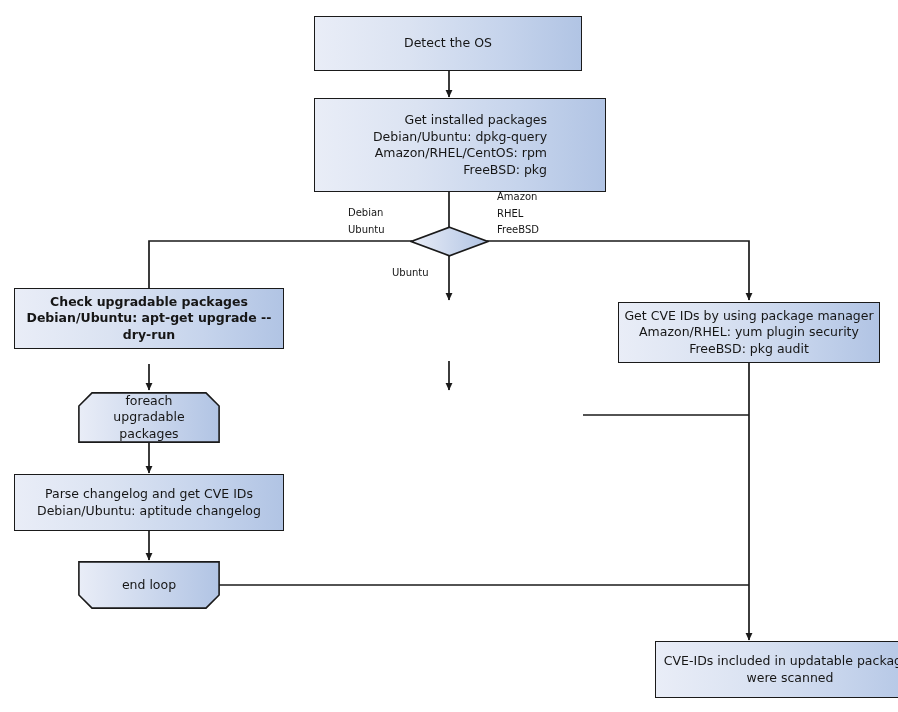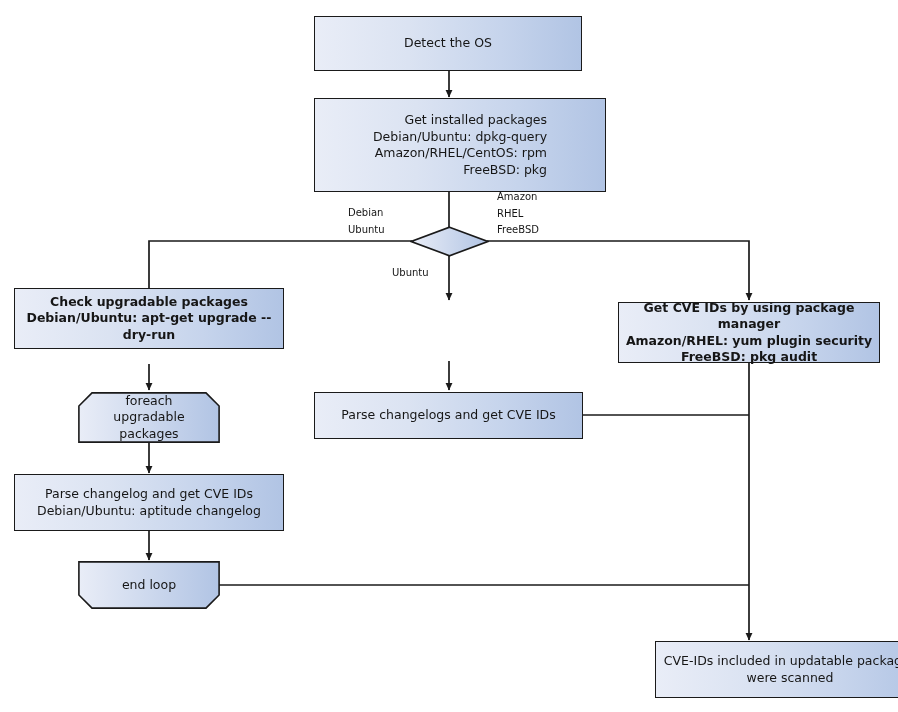--- a/index.html
+++ b/index.html
@@ -146,21 +146,21 @@
 FreeBSD</div>
 
   <div class="edge-label" style="left:392px; top:265px; width:56px; text-align:left;">Ubuntu</div>
 
   <div class="node" style="left:14px; top:288px; width:270px; height:61px;font-weight:bold;">
     <span class="txt">Check upgradable packages
 Debian/Ubuntu: apt-get upgrade --dry-run</span>
   </div>
 
 
-  <div class="node" style="left:618px; top:302px; width:262px; height:61px;font-weight:bold;">
+  <div class="node" style="left:618px; top:302px; width:262px; height:61px;">
     <span class="txt">Get CVE IDs by using package manager
 Amazon/RHEL: yum plugin security
 FreeBSD: pkg audit</span>
   </div>
 
   <div class="node loop-start" style="left:78px; top:392px; width:142px; height:51px;">
     <svg class="shape" viewBox="0 0 142 51" preserveAspectRatio="none" xmlns="http://www.w3.org/2000/svg">
       <defs>
         <linearGradient id="lg1" x1="0" y1="0" x2="1" y2="0">
           <stop offset="0%" stop-color="#e9edf7"></stop>
@@ -171,23 +171,20 @@
     </svg>
     <span class="txt">foreach
 upgradable  packages</span>
   </div>
 
   <div class="node" style="left:14px; top:474px; width:270px; height:57px;">
     <span class="txt">Parse changelog and get  CVE IDs
 Debian/Ubuntu: aptitude changelog</span>
   </div>
 
-  <div class="node" style="left:314px; top:392px; width:269px; height:47px;">
-    <span class="txt">Parse changelogs and get CVE IDs</span>
-  </div>
 
   <div class="node loop-end" style="left:78px; top:561px; width:142px; height:48px;border-radius:7px;">
     <svg class="shape" viewBox="0 0 142 48" preserveAspectRatio="none" xmlns="http://www.w3.org/2000/svg">
       <defs>
         <linearGradient id="lg2" x1="0" y1="0" x2="1" y2="0">
           <stop offset="0%" stop-color="#e9edf7"></stop>
           <stop offset="100%" stop-color="#b1c4e4"></stop>
         </linearGradient>
       </defs>
       <polygon points="0.9,0.9 141.1,0.9 141.1,34 128,47.1 14,47.1 0.9,34" fill="url(#lg2)" stroke="#1a1a1a" stroke-width="1.6"></polygon>

